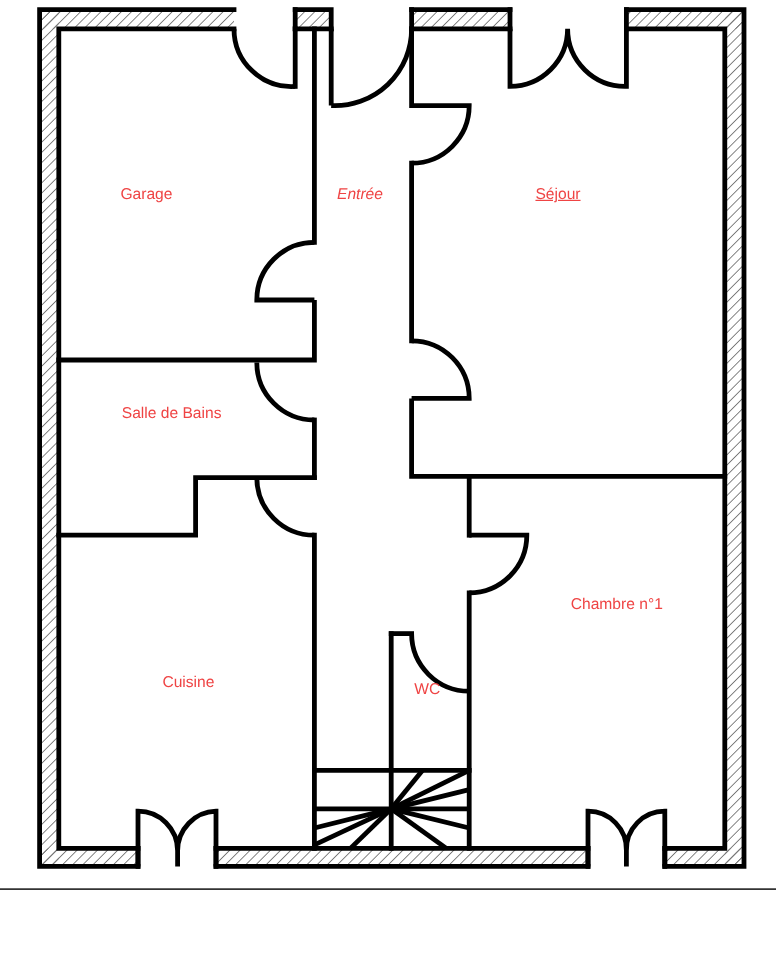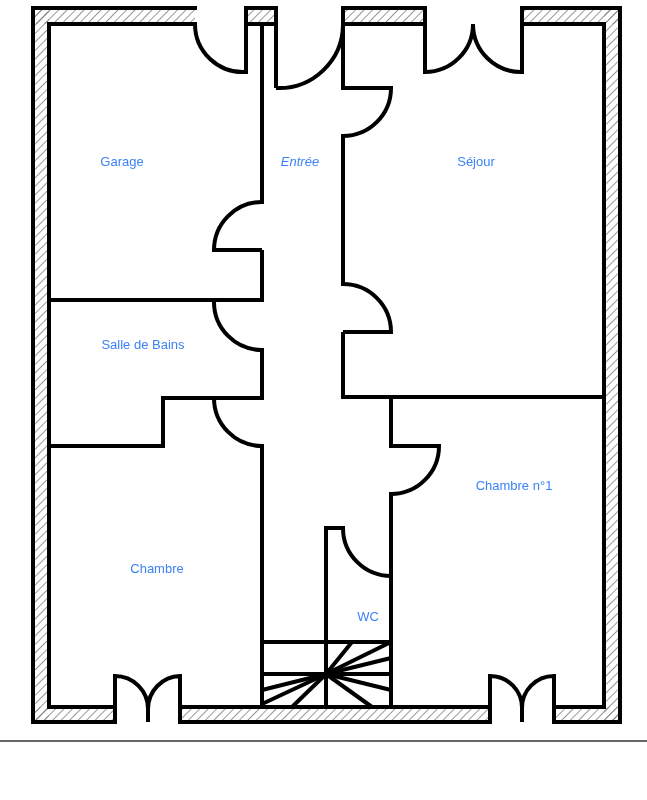--- a/index.html
+++ b/index.html
@@ -2,21 +2,21 @@
 <html><head>
   <meta charset="utf-8">
   <style>
     html, body { margin: 0; padding: 0; background: #ffffff; }
     body { width: 647px; height: 800px; position: relative; overflow: hidden; }
     svg { position: absolute; left: 0; top: 0; }
     .room-label {
       position: absolute;
       font-family: "Liberation Sans", sans-serif;
       font-size: 13px;
-      color: #3b82f6;
+      color: #ef4444;
       white-space: nowrap;
       transform: translate(-50%, -50%);
     }
     .w { stroke: #000; stroke-width: 4; fill: none; stroke-linecap: square; }
     .d { stroke: #000; stroke-width: 4; fill: none; }
     .s { stroke: #000; stroke-width: 4; fill: none; }
   </style>
 </head>
 <body>
 
@@ -127,17 +127,17 @@
     <path class="s" d="M326 674 L262 690"></path>
     <path class="s" d="M326 674 L262 704"></path>
     <path class="s" d="M326 674 L292 707"></path>
   </g>
 
   <line x1="0" y1="741" x2="647" y2="741" stroke="#333" stroke-width="1.5"></line>
 </svg>
 
 <div class="room-label" style="left:122px;top:161px;">Garage</div>
 <div class="room-label" style="left:300px;top:161px;font-style:italic;">Entrée</div>
-<div class="room-label" style="left:476px;top:161px;">Séjour</div>
+<div class="room-label" style="left:465px;top:161px;text-decoration:underline;">Séjour</div>
 <div class="room-label" style="left:143px;top:344px;">Salle de Bains</div>
-<div class="room-label" style="left:514px;top:485px;">Chambre n°1</div>
-<div class="room-label" style="left:157px;top:568px;">Chambre</div>
-<div class="room-label" style="left:356px;top:616px;margin-left:12px;">WC</div>
+<div class="room-label" style="left:514px;top:503px;">Chambre n°1</div>
+<div class="room-label" style="left:157px;top:568px;">Cuisine</div>
+<div class="room-label" style="left:356px;top:574px;">WC</div>
 
 </body></html>

